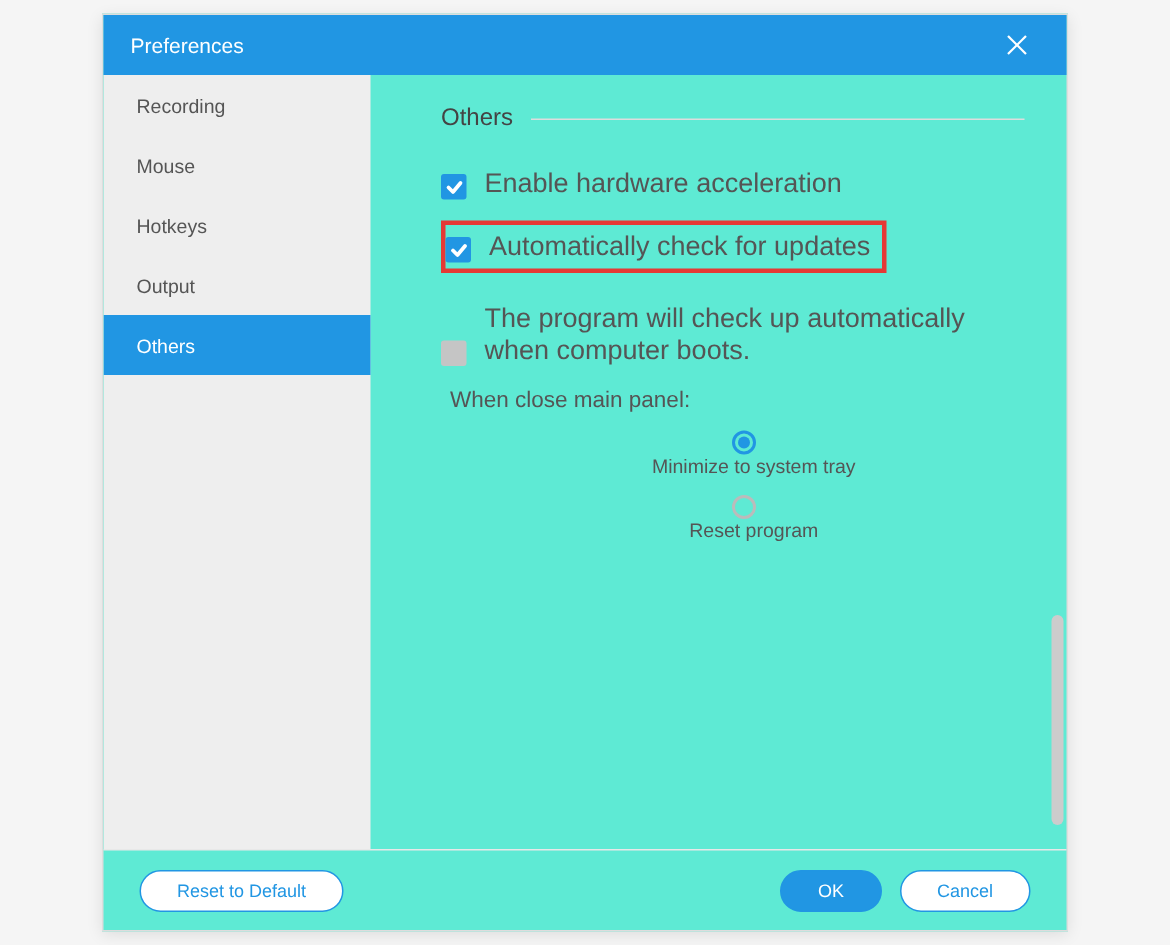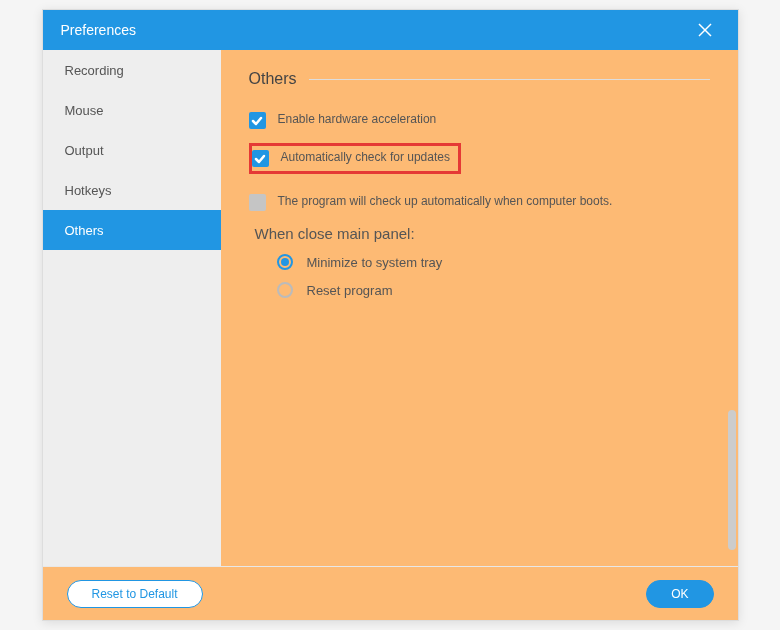--- a/index.html
+++ b/index.html
@@ -1,39 +1,39 @@
 <!DOCTYPE html>
 <html><head>
 <meta charset="utf-8">
 <style>
 * { margin: 0; padding: 0; box-sizing: border-box; font-family: -apple-system, BlinkMacSystemFont, "Segoe UI", Arial, sans-serif; }
 body { background: #f5f5f5; display: flex; align-items: center; justify-content: center; height: 630px; width: 780px; }
-.window { width: 697px; height: 612px; background: #fdba74; border: 1px solid #ddd; box-shadow: 0 2px 10px rgba(0,0,0,0.1); display: flex; flex-direction: column; position: relative; }
+.window { width: 644px; height: 612px; background: #5eead4; border: 1px solid #ddd; box-shadow: 0 2px 10px rgba(0,0,0,0.1); display: flex; flex-direction: column; position: relative; }
 .titlebar { height: 40px; background: #2196e3; color: #fff; display: flex; align-items: center; padding: 0 18px; font-size: 14px; }
 .titlebar-title { flex: 1; }
 .close-btn { width: 30px; height: 30px; display: flex; align-items: center; justify-content: center; cursor: pointer; }
 .close-btn svg { width: 16px; height: 16px; stroke: #fff; stroke-width: 1.5; }
-.body { flex: 1; display: flex; overflow: hidden; }
+.body { flex: 1; display: flex; overflow: hidden; gap: 19px; }
 .sidebar { width: 178px; background: #eeeeee; display: flex; flex-direction: column; }
 .sidebar-item { height: 40px; display: flex; align-items: center; padding-left: 22px; color: #555; font-size: 13px; cursor: pointer; }
 .sidebar-item.active { background: #2196e3; color: #fff; }
 .content { flex: 1; padding: 20px 28px; position: relative; color: #555; }
 .section-title { font-size: 16px; color: #444; margin-bottom: 6px; }
 .title-row { display:flex; align-items:center; gap:12px; margin-bottom:24px;}
 .title-row .section-title { margin-bottom:0;}
 .title-row hr { flex:1; border:none; border-top:1px solid #ddd;}
-.option-row { display: flex; align-items: flex-start; margin-bottom: 14px; font-size: 12px; }
+.option-row { display: flex; align-items: flex-end; margin-bottom: 14px; font-size: 18px; }
 .option-row .cb { width: 17px; height: 17px; margin-right: 12px; border-radius: 2px; display:flex; align-items:center; justify-content:center; flex-shrink:0;}
 .cb.checked { background: #2196e3; }
 .cb.unchecked { background: #c5c5c5; }
 .cb svg { width: 12px; height: 12px; stroke: #fff; stroke-width: 2.5; fill:none; stroke-linecap:round; stroke-linejoin:round;}
 .highlight-box { border: 3px solid #e53935; padding: 4px 8px 4px 0; display: inline-flex; align-items:center; margin-bottom:20px; }
 .highlight-box .option-row { margin-bottom:0; }
 .sub-label { font-size: 15px; margin: 10px 0 12px 6px; }
-.radio-row { display:flex; align-items:center; margin-left: 28px; margin-bottom: 12px; font-size: 13px; }
+.radio-row { display:flex; align-items:center; margin-left: 28px; margin-bottom: 12px; font-size: 13px; flex-direction: column; }
 .radio { width:16px; height:16px; border:2px solid #bbb; border-radius:50%; margin-right:14px; display:flex; align-items:center; justify-content:center; flex-shrink:0;}
 .radio.selected { border-color:#2196e3; }
 .radio.selected::after { content:''; width:8px; height:8px; background:#2196e3; border-radius:50%; }
 .footer { height: 54px; border-top:1px solid #e8e8e8; display:flex; align-items:center; padding:0 24px; }
 .btn { height:28px; border-radius:14px; padding:0 24px; font-size:12px; display:flex; align-items:center; justify-content:center; cursor:pointer; border:1.5px solid #2196e3; background:#fff; color:#2196e3; }
 .btn.primary { background:#2196e3; color:#fff;text-align:center; }
 .footer .spacer { flex:1; }
 .footer .btn + .btn { margin-left:12px; }
 .scrollbar-thumb { position:absolute; right:2px; bottom:70px; width:8px; height:140px; background:#ccc; border-radius:4px; }
 </style>
@@ -49,22 +49,22 @@
           <line x1="2" y1="2" x2="14" y2="14"></line>
           <line x1="14" y1="2" x2="2" y2="14"></line>
         </svg>
     </div>
   </div>
 
   <div class="body">
     <div class="sidebar">
       <div class="sidebar-item">Recording</div>
       <div class="sidebar-item">Mouse</div>
+      <div class="sidebar-item">Hotkeys</div>
       <div class="sidebar-item">Output</div>
-      <div class="sidebar-item">Hotkeys</div>
       <div class="sidebar-item active">Others</div>
     </div>
 
     <div class="content">
       <div class="title-row">
         <div class="section-title">Others</div>
         <hr>
       </div>
 
       <div class="option-row">
@@ -102,16 +102,17 @@
         <span class="radio"></span>
         <span>Reset program</span>
       </div>
     </div>
   </div>
 
   <div class="footer">
     <div class="btn">Reset to Default</div>
     <div class="spacer"></div>
     <div class="btn primary">OK</div>
+    <div class="btn">Cancel</div>
   </div>
 
   <div class="scrollbar-thumb"></div>
 </div>
 
 </body></html>

